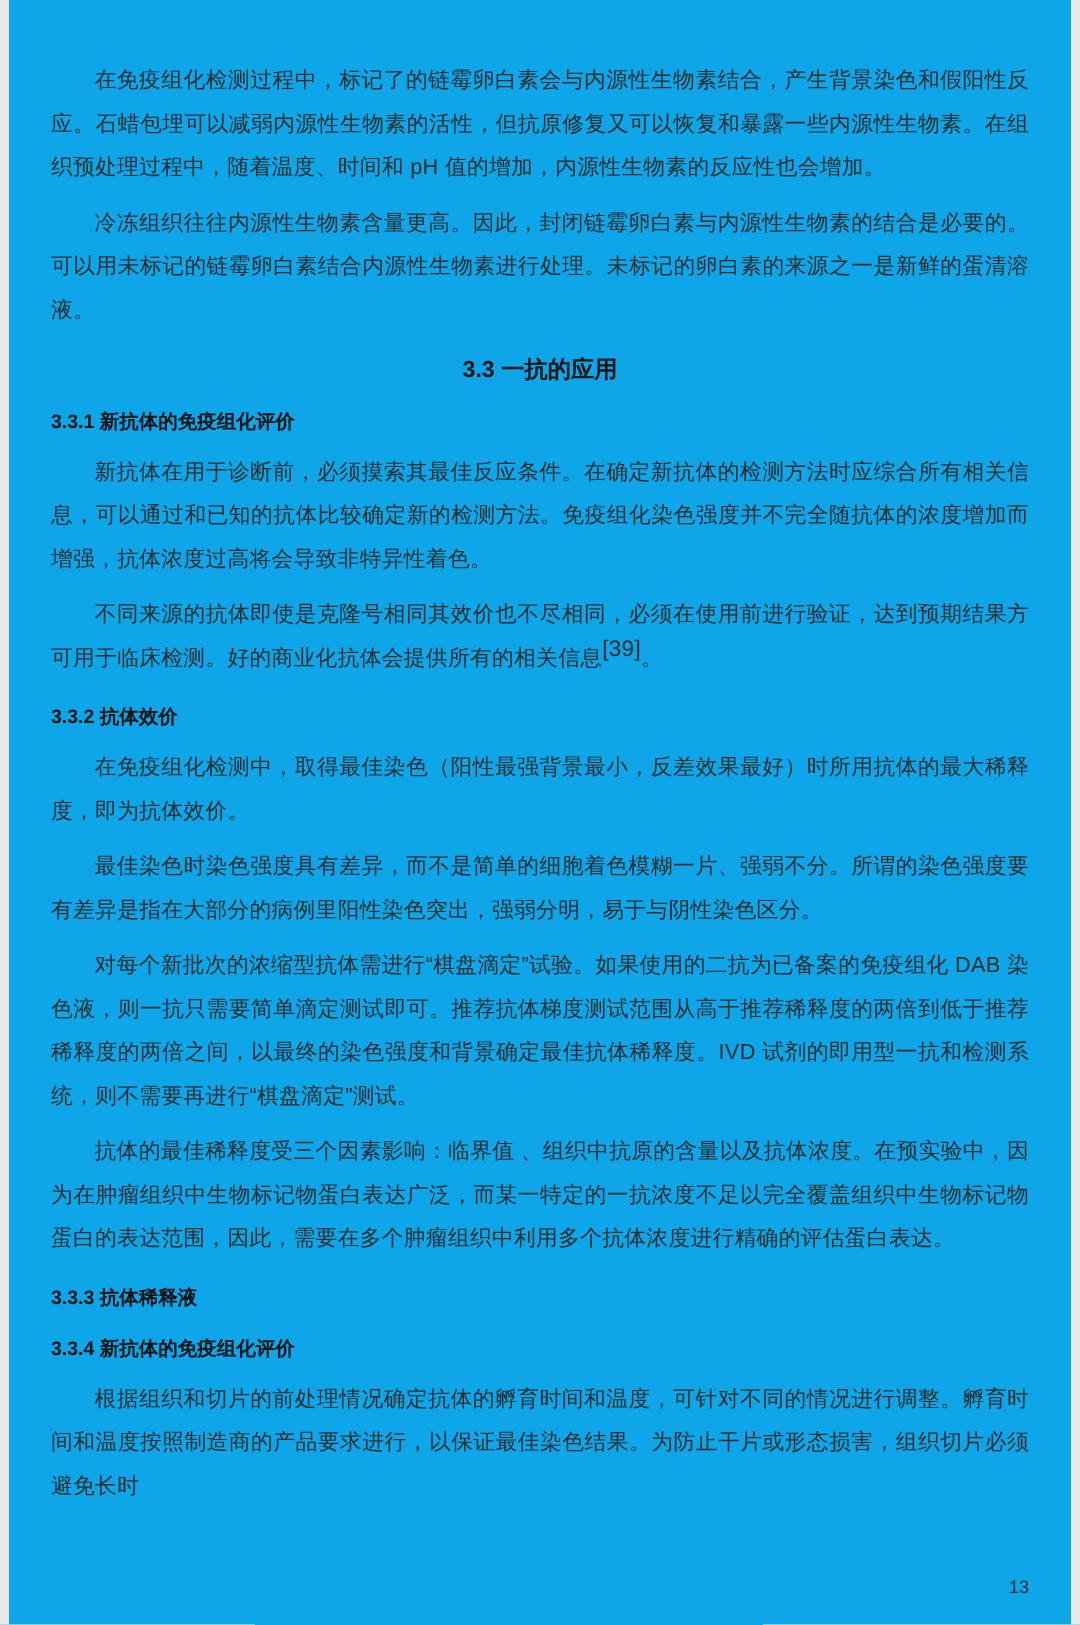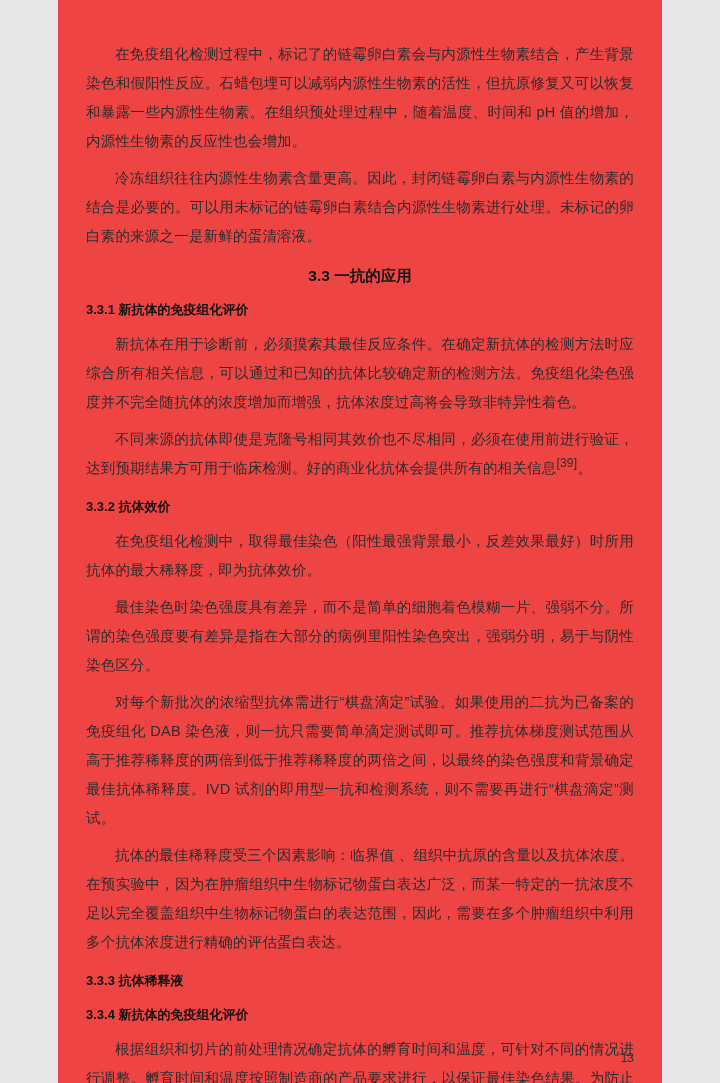--- a/index.html
+++ b/index.html
@@ -2,24 +2,24 @@
 <html lang="zh"><head>
 <meta charset="utf-8">
 <style>
   html, body {
     margin: 0;
     padding: 0;
     background: #e8e8e8;
   }
   .page {
     position: relative;
-    width: 604px;
+    width: 708px;
     height: 1083px;
     margin: 0 auto;
-    background: #ef4444;
+    background: #0ea5e9;
     box-sizing: border-box;
     padding: 40px 28px 0 28px;
     font-family: "Liberation Sans", "DejaVu Sans", sans-serif;
     color: #2d2d2d;
     overflow: hidden;
   }
   .doc-body p.body-text {
     font-size: 14.5px;
     line-height: 29px;
     text-align: justify;
@@ -37,21 +37,21 @@
     text-align: center;
   }
   .doc-body h3.subsec-heading {
     font-size: 13px;
     line-height: 20px;
     font-weight: bold;
     color: #141414;
     margin: 14px 0 10px 0;
   }
   .doc-body sup.cite {
-    font-size: 12px;
+    font-size: 15px;
     line-height: 0;
     vertical-align: super;
   }
   .page-number {
     position: absolute;
     right: 28px;
     bottom: 18px;
     font-size: 12px;
     color: #333333;
   }

